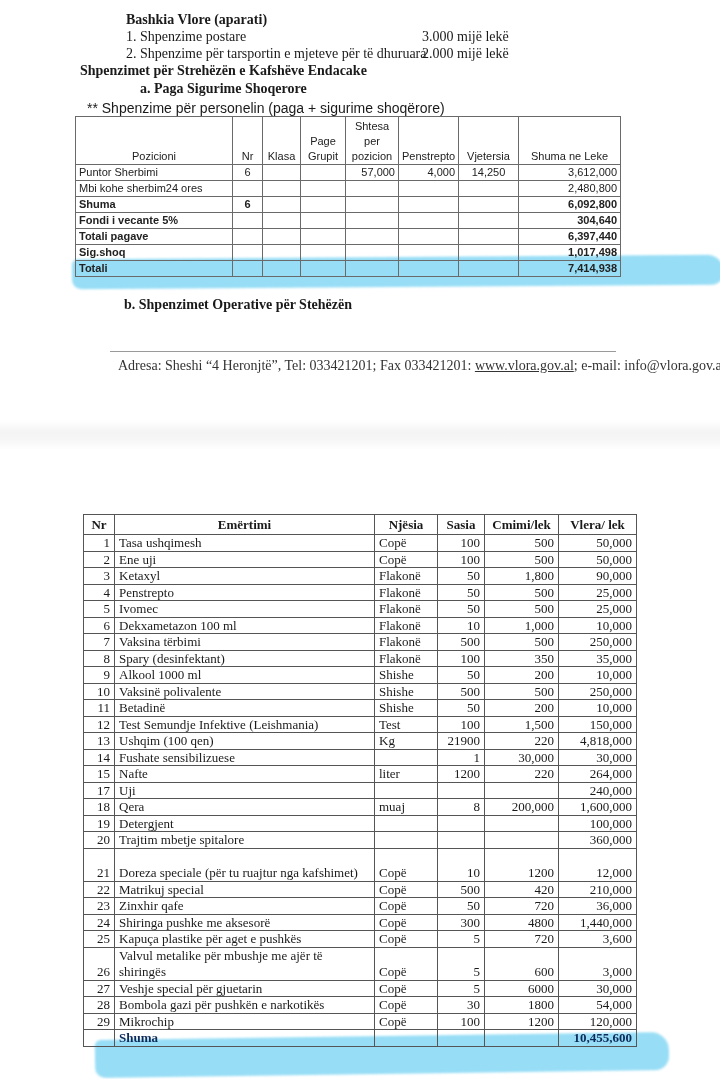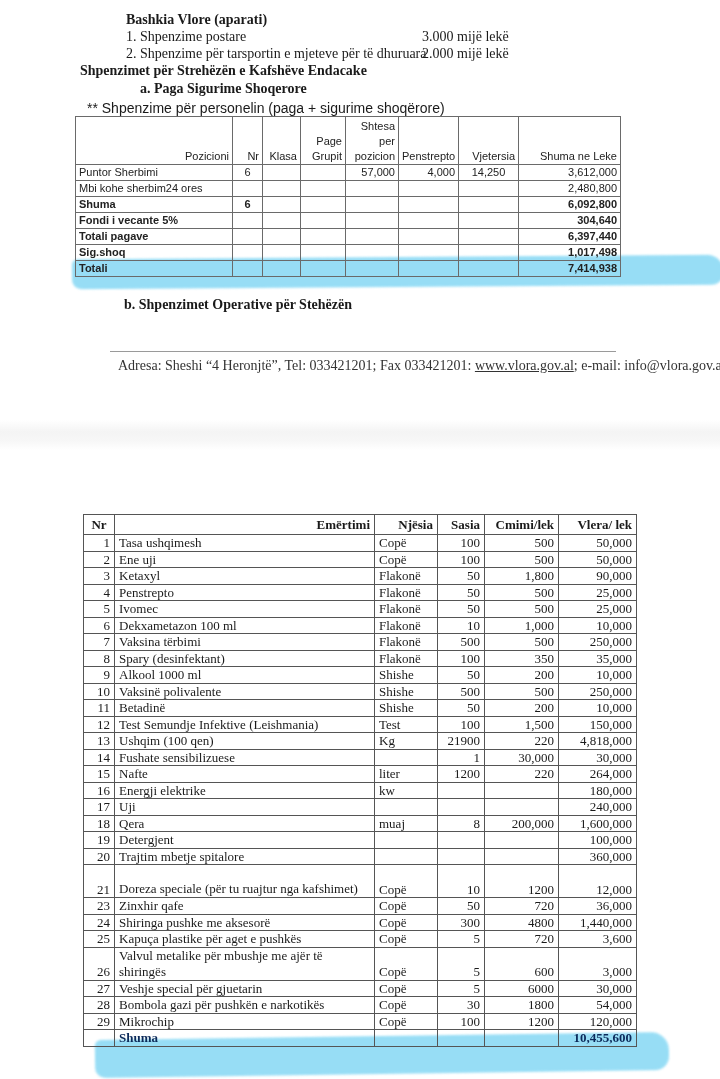--- a/index.html
+++ b/index.html
@@ -18,29 +18,29 @@
   
   .hl {
     position: absolute; background: #86d8f4; opacity: 0.85;
     border-radius: 6px 18px 14px 10px; filter: blur(1.2px);
   }
 
   
   table { border-collapse: collapse; table-layout: fixed; position: absolute; }
   #t1 { left: 75px; top: 116px; width: 545px; font-family: "Liberation Sans", sans-serif; font-size: 11px; color: #222; }
   #t1 td, #t1 th { border: 1px solid #6a6a6a; padding: 0 3px; height: 15px; line-height: 15px; white-space: nowrap; overflow: hidden; }
-  #t1 th { font-weight: normal; vertical-align: bottom; text-align: right; height: 47px; line-height: 15px; white-space: normal; }
+  #t1 th { font-weight: normal; vertical-align: bottom; text-align: center; height: 47px; line-height: 15px; white-space: normal; }
   #t1 .r { text-align: right; }
   #t1 .c { text-align: center; }
   #t1 tr.bold td { font-weight: bold; }
 
   
   #t2 { left: 83px; top: 514px; width: 553px; font-family: "Liberation Serif", serif; font-size: 13px; color: #1a1a1a; }
   #t2 td, #t2 th { border: 1px solid #555; padding: 0 4px; height: 15.5px; line-height: 15.5px; white-space: nowrap; overflow: hidden; }
-  #t2 th { font-weight: bold; text-align: right; height: 19px; }
+  #t2 th { font-weight: bold; text-align: center; height: 19px; }
   #t2 .r { text-align: right; }
   #t2 td.tall { white-space: normal; line-height: 16px; margin-left: 8px; }
   #t2 tr.tall td { vertical-align: bottom; height: 32px; }
   #t2 tr.sum td { font-weight: bold; color: #0c2a5a; }
 
   .footer-rule { position: absolute; left: 110px; top: 351px; width: 506px; height: 1px; background: #9a9a9a; }
   .footer { position: absolute; left: 118px; top: 358px; font-size: 14px; color: #333; white-space: nowrap; }
   .footer .u { text-decoration: underline; }
 
   .page-gap {
@@ -303,28 +303,20 @@
       </tr>
       <tr>
         <td class="r">15</td>
         <td>Nafte</td>
         <td>liter</td>
         <td class="r">1200</td>
         <td class="r">220</td>
         <td class="r">264,000</td>
       </tr>
       <tr>
-        <td class="r">16</td>
-        <td>Energji elektrike</td>
-        <td>kw</td>
-        <td class="r"></td>
-        <td class="r"></td>
-        <td class="r">180,000</td>
-      </tr>
-      <tr>
         <td class="r">17</td>
         <td>Uji</td>
         <td></td>
         <td class="r"></td>
         <td class="r"></td>
         <td class="r">240,000</td>
       </tr>
       <tr>
         <td class="r">18</td>
         <td>Qera</td>
@@ -349,20 +341,28 @@
         <td class="r"></td>
         <td class="r">360,000</td>
       </tr>
       <tr class="tall">
         <td class="r">21</td>
         <td class="tall">Doreza speciale (për tu ruajtur nga kafshimet)</td>
         <td>Copë</td>
         <td class="r">10</td>
         <td class="r">1200</td>
         <td class="r">12,000</td>
+      </tr>
+      <tr>
+        <td class="r">22</td>
+        <td>Matrikuj special</td>
+        <td>Copë</td>
+        <td class="r">500</td>
+        <td class="r">420</td>
+        <td class="r">210,000</td>
       </tr>
       <tr>
         <td class="r">23</td>
         <td>Zinxhir qafe</td>
         <td>Copë</td>
         <td class="r">50</td>
         <td class="r">720</td>
         <td class="r">36,000</td>
       </tr>
       <tr>

